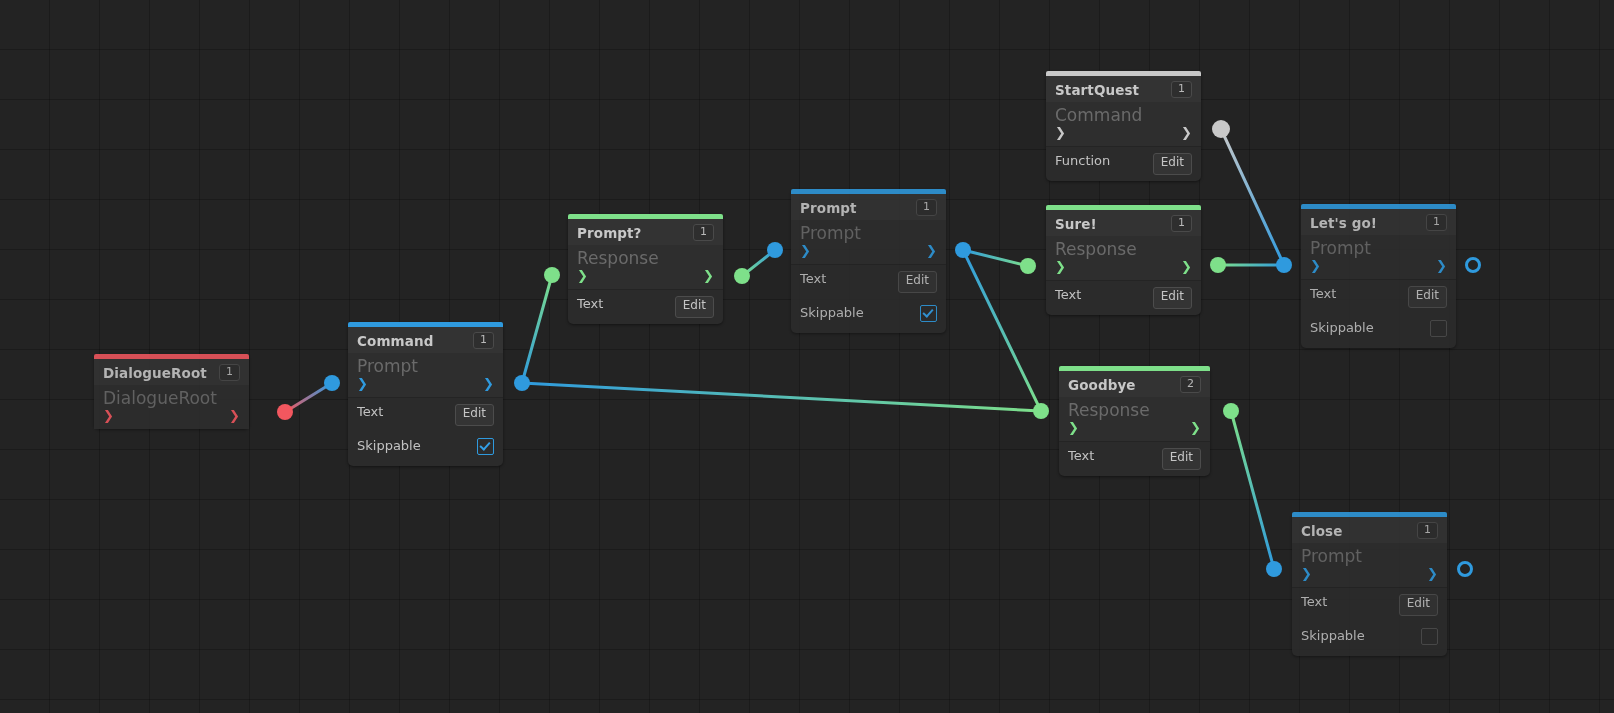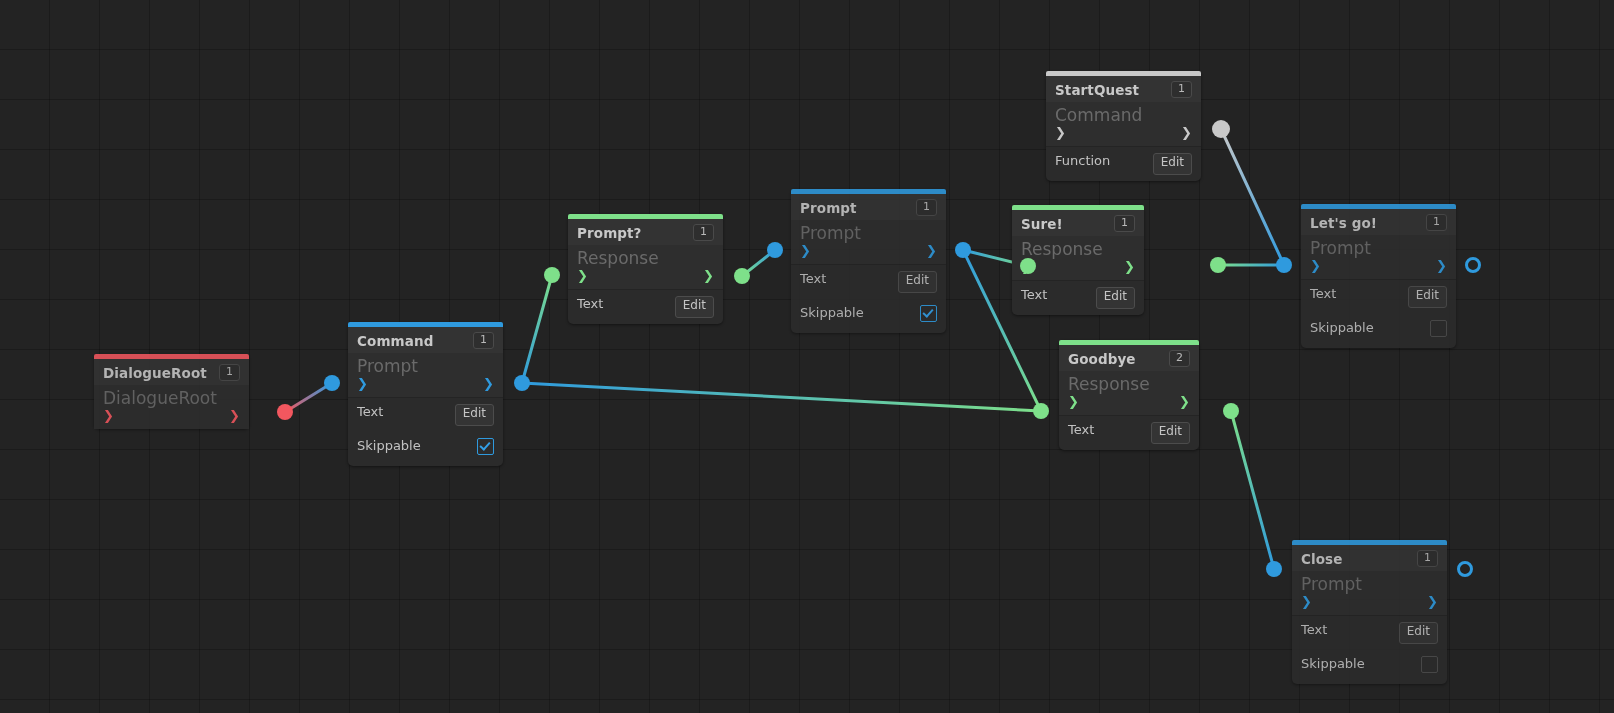--- a/index.html
+++ b/index.html
@@ -291,21 +291,21 @@
         <div class="node-portrow">
           <span class="chev" style="color: rgb(200, 200, 200);">❯</span>
           <span class="chev" style="color: rgb(200, 200, 200);">❯</span>
         </div>
         <div class="node-sep"></div>
         <div class="node-row">
           <span class="row-label">Function</span>
           <span class="edit-btn">Edit</span>
         </div>
       </div>
-      <div class="node" style="left: 1012px; top: 205px; width: 132px;">
+      <div class="node" style="left: 1046px; top: 205px; width: 155px;">
         <div class="node-accent" style="background: rgb(126, 224, 138);"></div>
         <div class="node-titlebar">
           <span class="node-title">Sure!</span>
           <span class="node-count">1</span>
         </div>
         <div class="node-slotlabel">Response</div>
         <div class="node-portrow">
           <span class="chev" style="color: rgb(126, 224, 138);">❯</span>
           <span class="chev" style="color: rgb(126, 224, 138);">❯</span>
         </div>
@@ -329,38 +329,38 @@
         <div class="node-sep"></div>
         <div class="node-row">
           <span class="row-label">Text</span>
           <span class="edit-btn">Edit</span>
         </div>
         <div class="node-row">
           <span class="row-label">Skippable</span>
           <span class="checkbox"></span>
         </div>
       </div>
-      <div class="node" style="left: 1059px; top: 340px; width: 140px;">
+      <div class="node" style="left: 1059px; top: 366px; width: 151px;">
         <div class="node-accent" style="background: rgb(126, 224, 138);"></div>
         <div class="node-titlebar">
           <span class="node-title">Goodbye</span>
           <span class="node-count">2</span>
         </div>
         <div class="node-slotlabel">Response</div>
         <div class="node-portrow">
           <span class="chev" style="color: rgb(126, 224, 138);">❯</span>
           <span class="chev" style="color: rgb(126, 224, 138);">❯</span>
         </div>
         <div class="node-sep"></div>
         <div class="node-row">
           <span class="row-label">Text</span>
           <span class="edit-btn">Edit</span>
         </div>
       </div>
-      <div class="node dim" style="left: 1292px; top: 540px; width: 155px;">
+      <div class="node dim" style="left: 1292px; top: 512px; width: 155px;">
         <div class="node-accent" style="background: rgb(47, 154, 222);"></div>
         <div class="node-titlebar">
           <span class="node-title">Close</span>
           <span class="node-count">1</span>
         </div>
         <div class="node-slotlabel">Prompt</div>
         <div class="node-portrow">
           <span class="chev" style="color: rgb(47, 154, 222);">❯</span>
           <span class="chev" style="color: rgb(47, 154, 222);">❯</span>
         </div>

